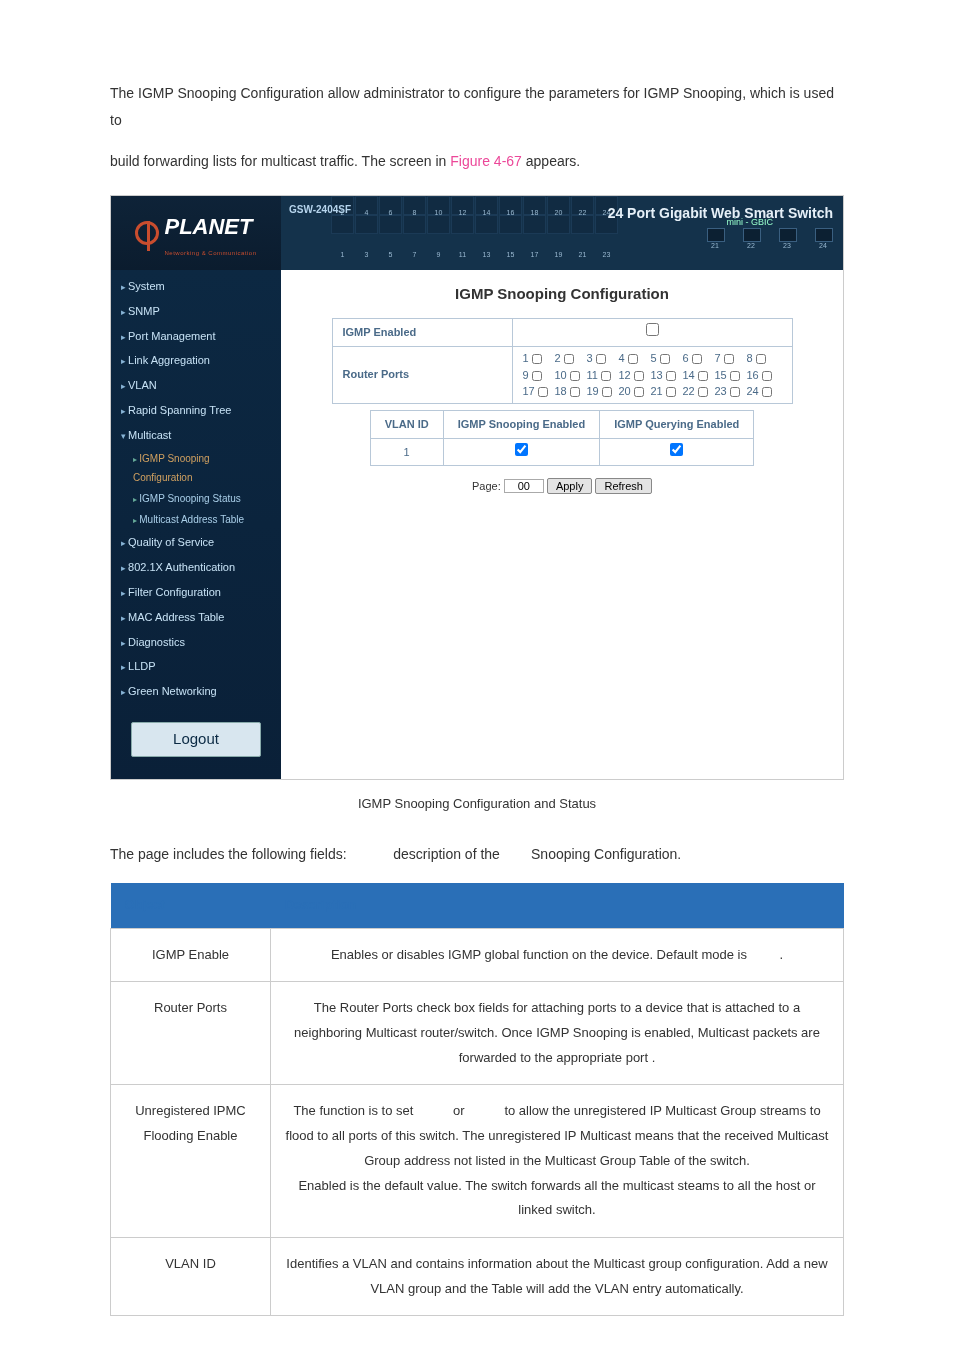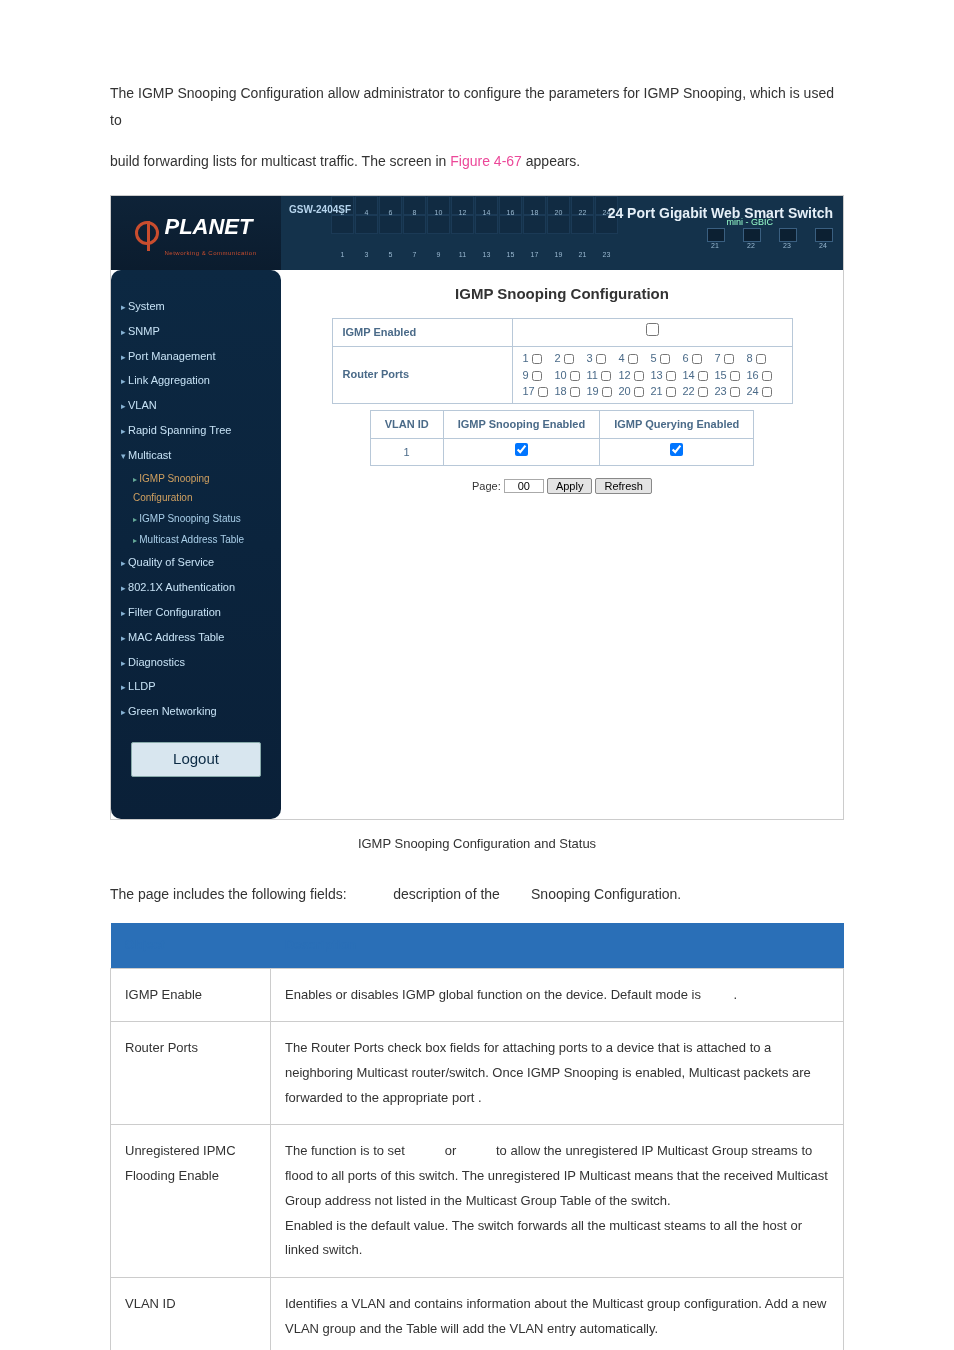--- a/index.html
+++ b/index.html
@@ -20,21 +20,21 @@
   .port-half { flex: 1; border: 1px solid #1b3a56; background: #112b42; }
   .port-nums-top { position: absolute; top: 10px; left: 50px; display: flex; gap: 1px; }
   .port-nums-bot { position: absolute; bottom: 8px; left: 50px; display: flex; gap: 1px; }
   .pn { width: 23px; text-align: center; font-size: 7px; color: #99b8d0; }
   .ss-right-label { position: absolute; right: 10px; top: 4px; font-size: 14px; color: #e6f0f8; font-weight: bold; }
   .ss-right-sub { position: absolute; right: 70px; top: 18px; font-size: 9px; color: #9fc; }
   .gbic-ports { position: absolute; right: 10px; top: 32px; display: flex; gap: 18px; }
   .gbic { width: 18px; height: 14px; border: 1px solid #3a5f80; background: #0c2032; position: relative; }
   .gbic::after { content: attr(data-num); position: absolute; bottom: -12px; left: 3px; font-size: 7px; color: #99b8d0; }
   .ss-body { display: flex; min-height: 350px; }
-  .ss-sidebar { width: 170px; background: linear-gradient(#0c2842, #0a2038); padding: 24px 0; font-size: 11px; color: #c7e2f5; border-radius: 10px; }
+  .ss-sidebar { width: 170px; background: linear-gradient(#0c2842, #0a2038); padding: 4px 0; font-size: 11px; color: #c7e2f5; }
   .ss-nav-item { padding: 2px 10px; cursor: pointer; }
   .ss-nav-item::before { content: "▸ "; font-size: 9px; color: #88b4d6; }
   .ss-nav-item.expanded::before { content: "▾ "; }
   .ss-nav-sub { padding: 1px 10px 1px 22px; font-size: 10px; color: #a9cee8; cursor: pointer; }
   .ss-nav-sub::before { content: "▸ "; font-size: 8px; color: #6a9; }
   .ss-nav-sub.active { color: #d0a060; }
   .ss-logout { margin: 18px 20px; background: #d8e6ef; border: 1px solid #8aa; border-radius: 2px; text-align: center; padding: 2px 0; font-size: 15px; color: #0b2a44; cursor: pointer; }
   .ss-main { flex: 1; padding: 10px 20px; background: #fff; }
   .ss-title { text-align: center; font-weight: bold; font-size: 15px; color: #333; margin-bottom: 10px; }
   .cfg-table { margin: 0 auto; border-collapse: collapse; }
@@ -45,21 +45,21 @@
   .port-checks input { width: 10px; height: 10px; vertical-align: middle; }
   .vlan-table { margin: 6px auto; border-collapse: collapse; }
   .vlan-table th, .vlan-table td { border: 1px solid #b8c8d8; padding: 3px 14px; font-size: 11px; color: #4a6a88; text-align: center; }
   .btn-row { text-align: center; margin-top: 10px; font-size: 11px; }
   .btn-row input[type=text] { width: 40px; font-size: 11px; text-align: center; border: 1px solid #aaa; }
   .btn-row button { font-size: 11px; padding: 1px 8px; background: #e4e4e4; border: 1px solid #888; border-radius: 2px; cursor: pointer; }
   .caption { text-align: center; font-size: 13px; margin-top: 12px; margin-bottom: 25px; }
   .fields-line { margin-bottom: 15px; }
   .obj-table { width: 100%; border-collapse: collapse; font-size: 13px; }
   .obj-table th { background: #2a6fb7; color: #fff; text-align: left; padding: 10px 14px; font-weight: bold; }
-  .obj-table td { border: 1px solid #ccc; padding: 14px 14px; vertical-align: top; line-height: 1.9; }
+  .obj-table td { border: 1px solid #ccc; padding: 14px 14px; vertical-align: top; line-height: 1.9; text-align: center; }
   .obj-table td.obj-cell { width: 160px; }
 </style>
 </head>
 <body>
 
 <p class="paragraph">The IGMP Snooping Configuration allow administrator to configure the parameters for IGMP Snooping, which is used to</p>
 <p class="paragraph">
   <span>build forwarding lists for multicast traffic. The screen in </span><span class="ref-link">Figure 4-67</span><span> appears.</span>
 </p>
 

